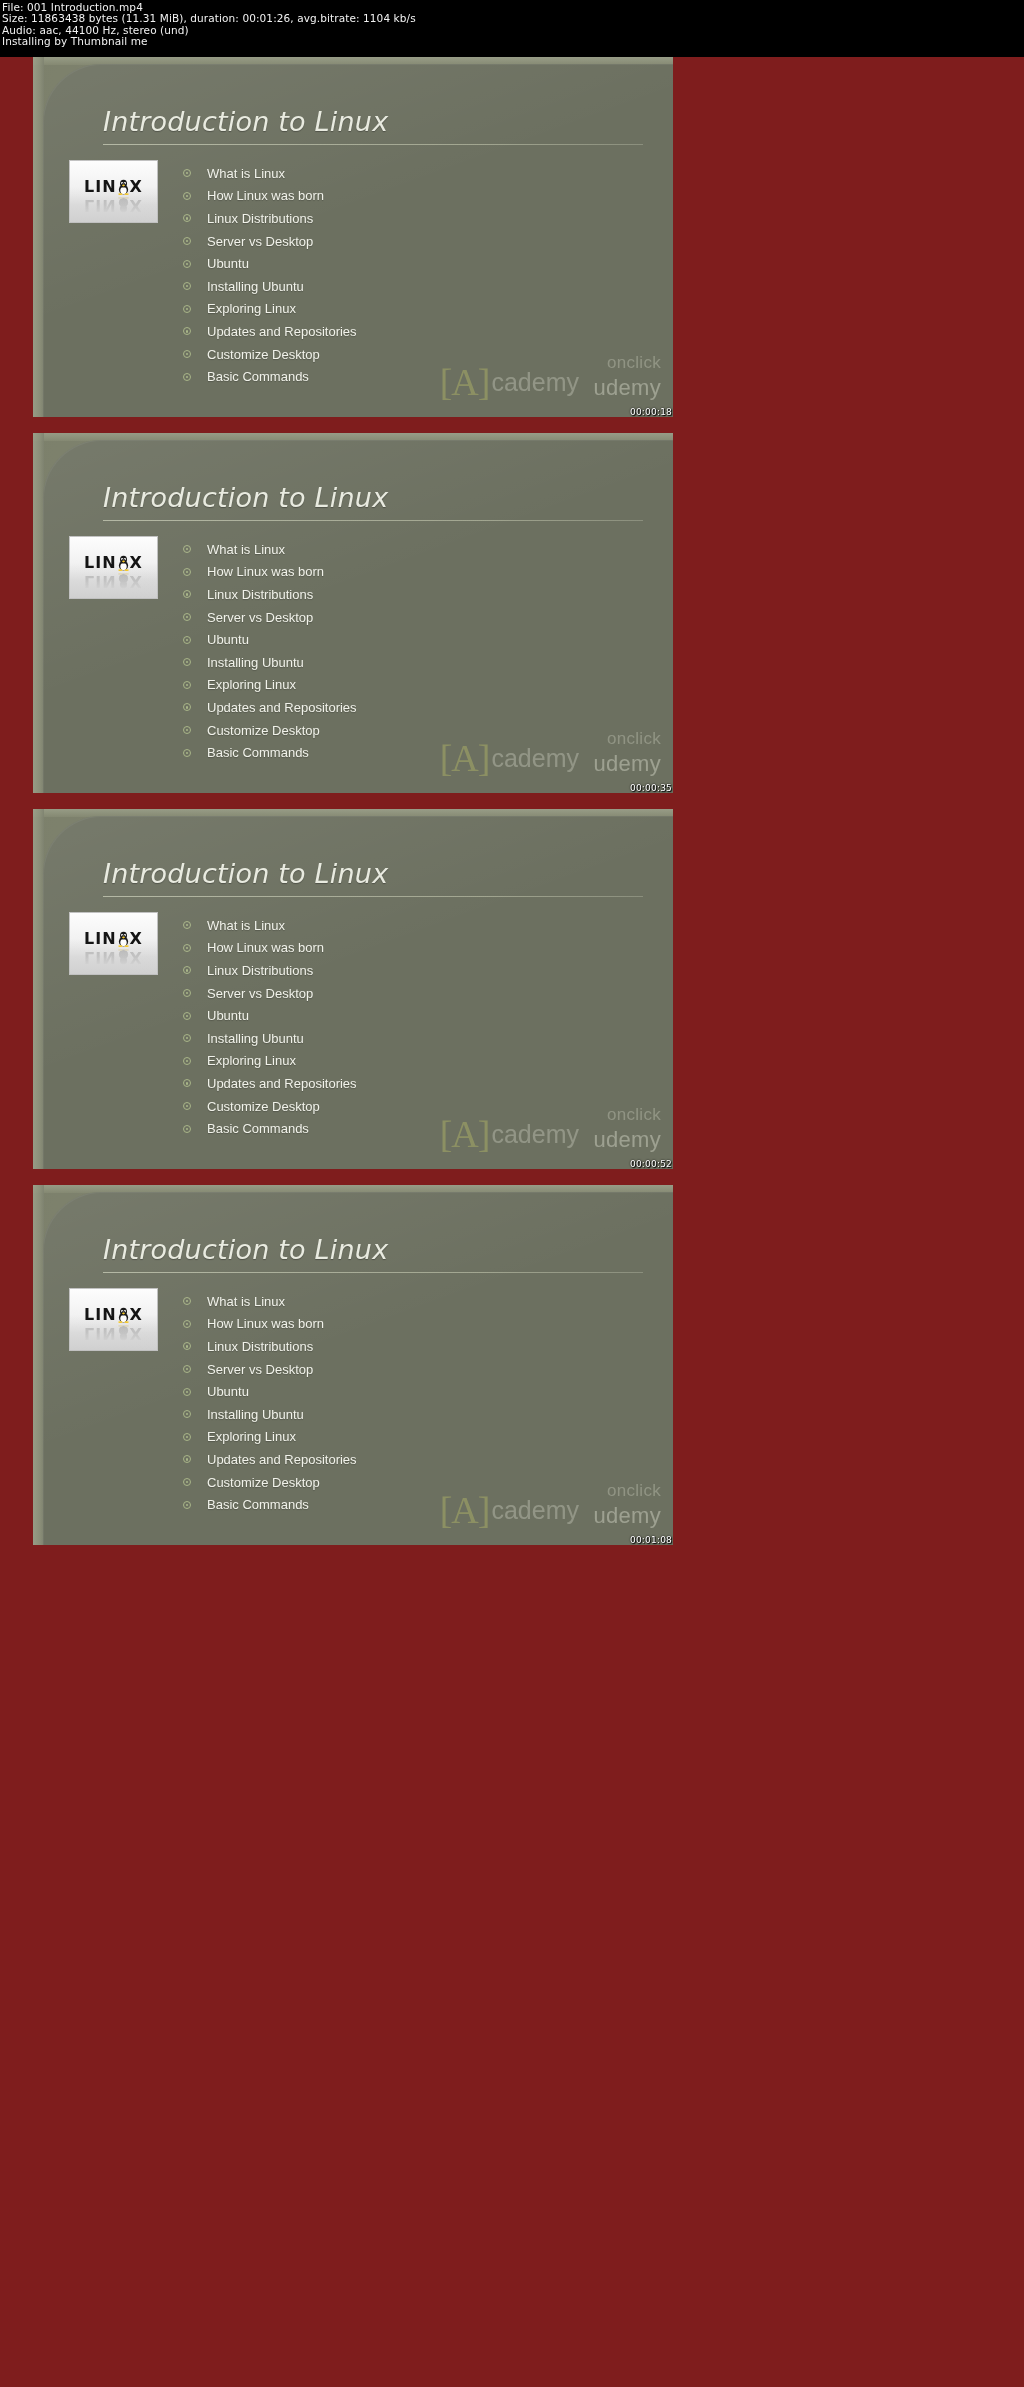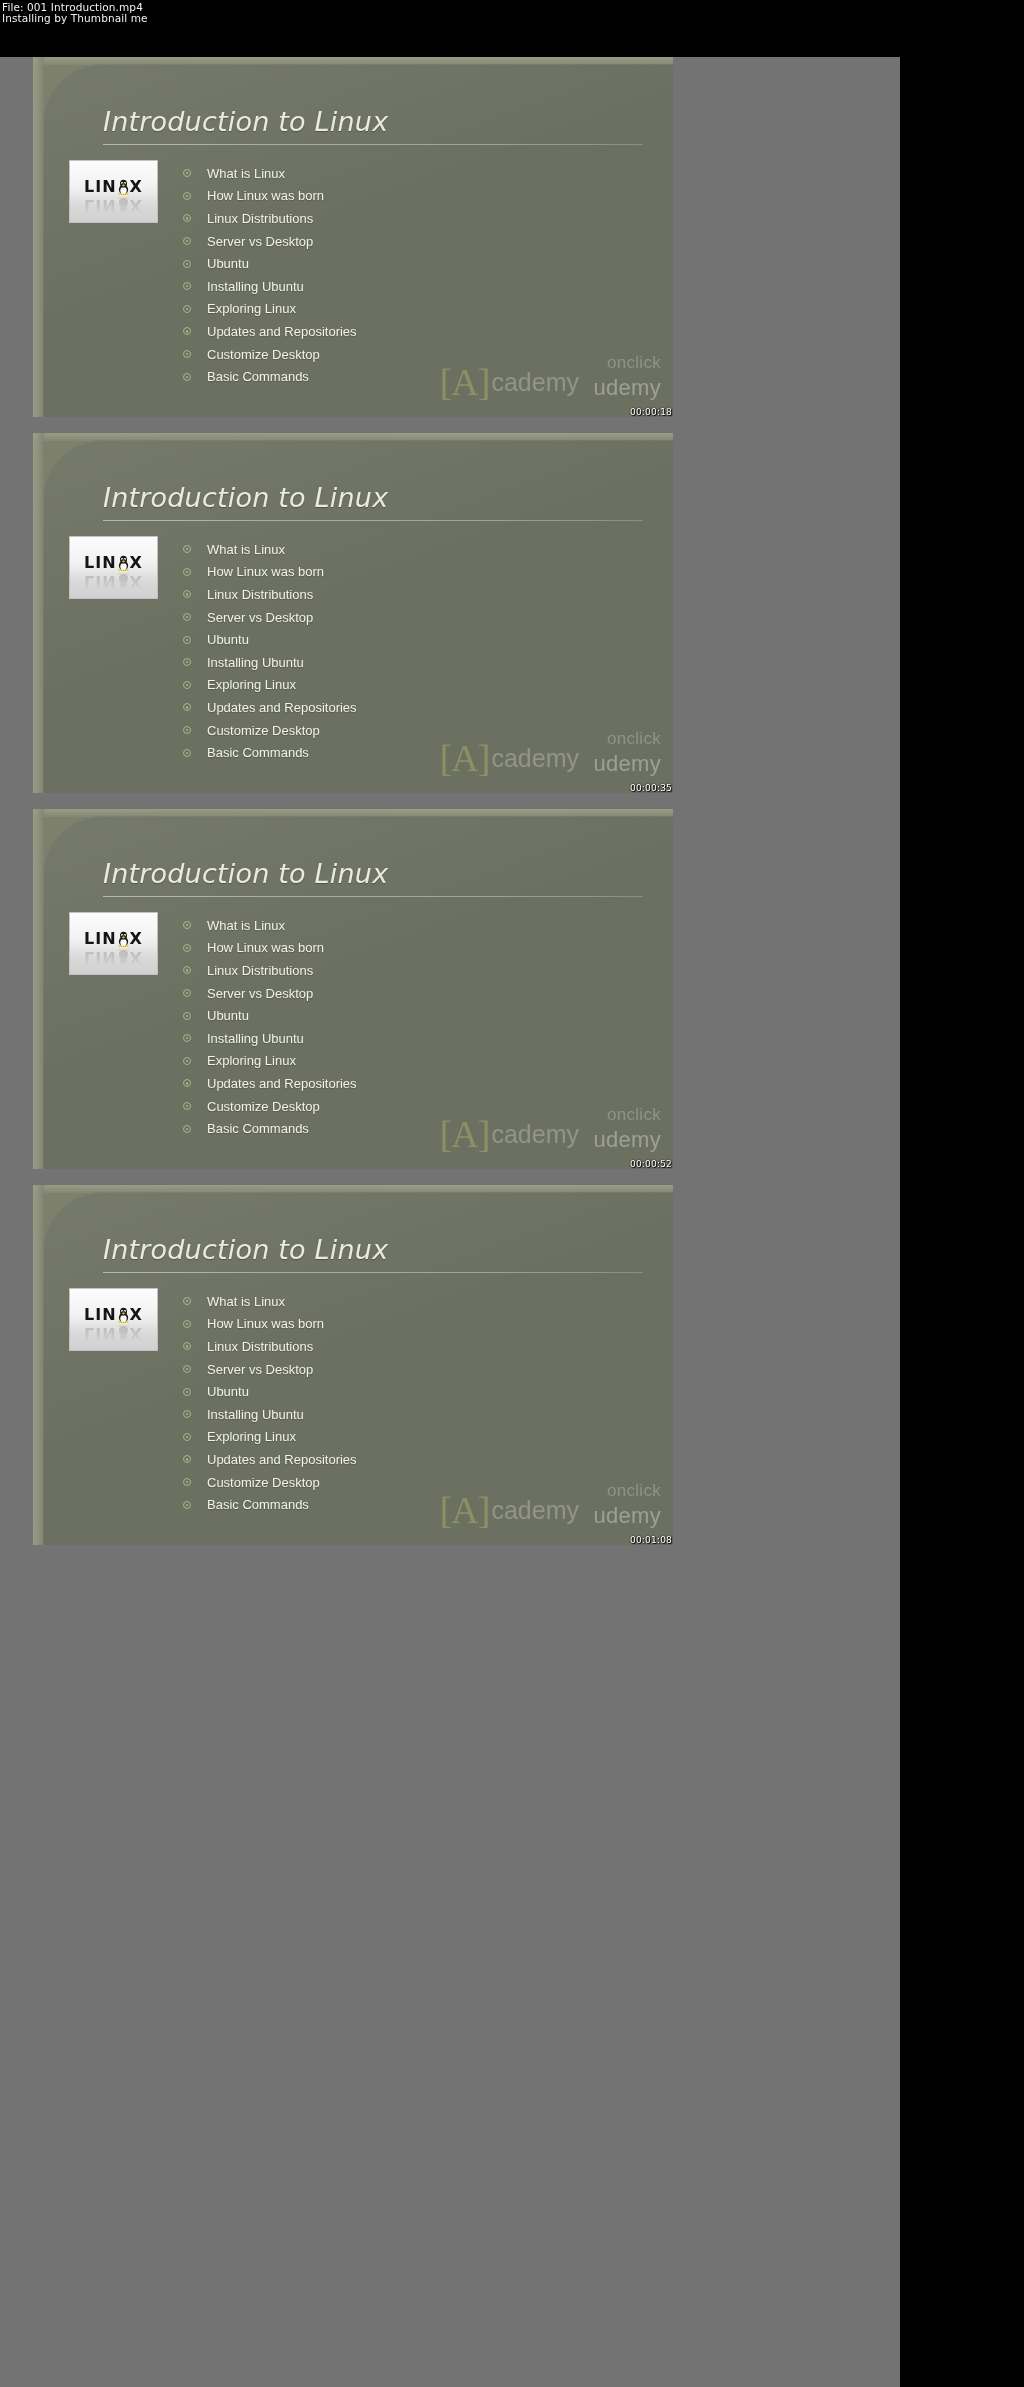--- a/index.html
+++ b/index.html
@@ -5,23 +5,23 @@
   * { box-sizing: border-box; margin: 0; padding: 0; }
 
   html, body {
     width: 1024px;
     background: #000000;
     font-family: "Liberation Sans", sans-serif;
   }
 
   #page {
     position: relative;
-    width: 900px;
+    width: 1024px;
     height: 2387px;
-    background: #737373;
+    background: #7f1d1d;
     overflow: hidden;
   }
 
   
   .meta-header {
     position: absolute;
     left: 0; top: 0;
     width: 1024px;
     height: 57px;
     background: #000000;
@@ -280,20 +280,22 @@
     letter-spacing: .2px;
   }
 </style>
 </head>
 <body>
 
 <div id="page">
 
   <div class="meta-header">
     <div class="meta-line">File: 001 Introduction.mp4</div>
+    <div class="meta-line">Size: 11863438 bytes (11.31 MiB), duration: 00:01:26, avg.bitrate: 1104 kb/s</div>
+    <div class="meta-line">Audio: aac, 44100 Hz, stereo (und)</div>
     <div class="meta-line">Installing by Thumbnail me</div>
   </div>
 
   <div class="sheet" id="thumb-list">
   <div class="thumb">
     <div class="slide-outer">
       <div class="frame-top"></div>
       <div class="frame-strip"></div>
 
       <div class="slide-panel">

